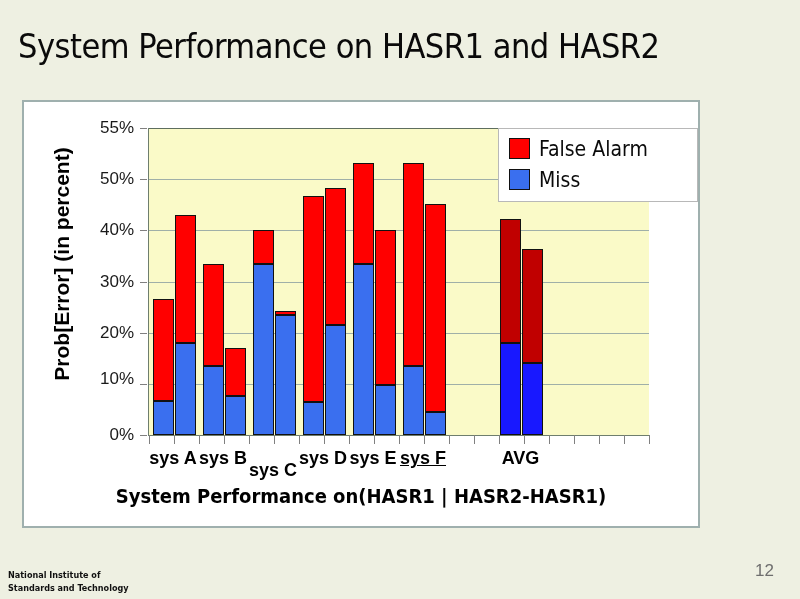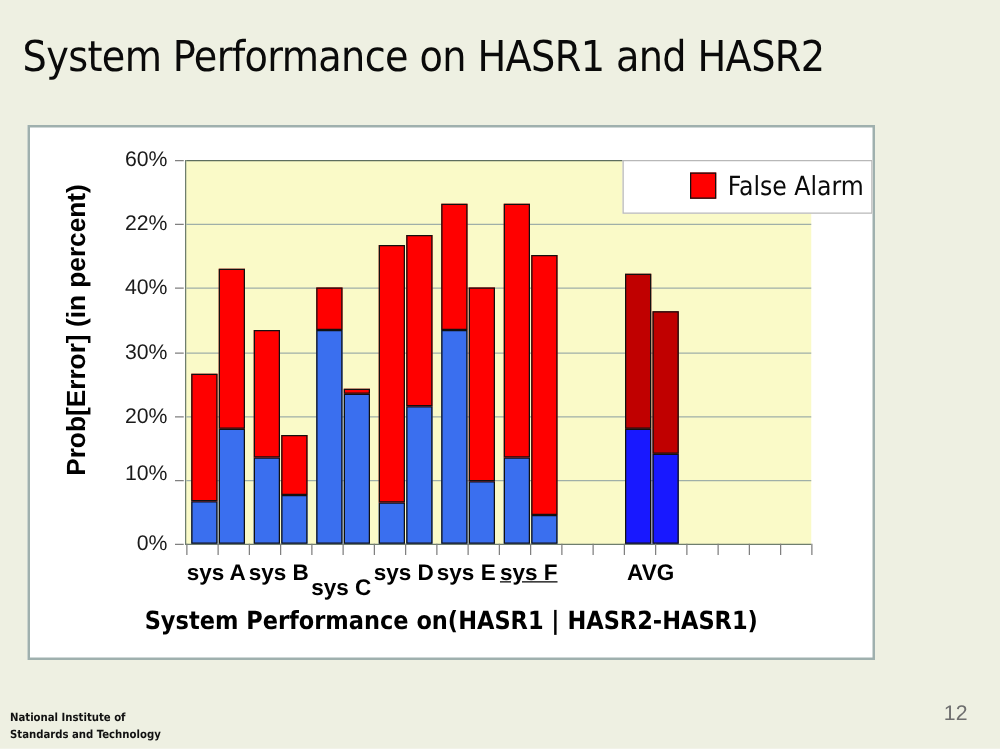--- a/index.html
+++ b/index.html
@@ -132,21 +132,20 @@
     left:474px; top:26px;
     width:200px;
     background:#FFFFFF;
     border:1px solid #B8B8B8;
     padding:4px 6px 6px 10px;
     box-sizing:border-box;
   }
   .legend-row{
     display:flex;align-items:center;
     height:31px;
-    justify-content:flex-end;
   }
   .legend-swatch{
     width:19px;height:19px;
     border:1px solid #111;
     margin-right:9px;
     flex:0 0 auto;
   }
   .legend-label{
     font-size:21px;
     color:#0A0A0A;
@@ -196,23 +195,23 @@
       <div class="y-tick-label" style="top: 333px;">0%</div>
       <div class="y-tick-mark" style="top: 333px;"></div>
       <div class="y-tick-label" style="top: 277px;">10%</div>
       <div class="y-tick-mark" style="top: 281.833px;"></div>
       <div class="y-tick-label" style="top: 230.667px; text-align: center;">20%</div>
       <div class="y-tick-mark" style="top: 230.667px;"></div>
       <div class="y-tick-label" style="top: 179.5px;">30%</div>
       <div class="y-tick-mark" style="top: 179.5px;"></div>
       <div class="y-tick-label" style="top: 128.333px;">40%</div>
       <div class="y-tick-mark" style="top: 128.333px;"></div>
-      <div class="y-tick-label" style="top: 77.1667px;">22%</div>
+      <div class="y-tick-label" style="top: 77.1667px;">50%</div>
       <div class="y-tick-mark" style="top: 77.1667px;"></div>
-      <div class="y-tick-label" style="top: 26px;">60%</div>
+      <div class="y-tick-label" style="top: 26px;">55%</div>
       <div class="y-tick-mark" style="top: 26px;"></div>
     </div>
 
   <div class="plot-area" id="plot-area">
     <div id="gridlines">
         <div class="gridline" style="top: 255.833px;"></div>
         <div class="gridline" style="top: 204.667px;"></div>
         <div class="gridline" style="top: 153.5px;"></div>
         <div class="gridline" style="top: 102.333px;"></div>
         <div class="gridline" style="top: 51.1667px;"></div>
@@ -325,20 +324,24 @@
       <div class="x-label" style="left: 496.5px;">AVG</div>
     </div>
 
   <div class="x-axis-title">System Performance on(HASR1 | HASR2-HASR1)</div>
 
   <div class="legend">
     <div class="legend-row">
       <span class="legend-swatch" id="sw-0" style="background: rgb(255, 0, 0);"></span>
       <span class="legend-label">False Alarm</span>
     </div>
+    <div class="legend-row">
+      <span class="legend-swatch" id="sw-1" style="background: rgb(58, 111, 239);"></span>
+      <span class="legend-label">Miss</span>
+    </div>
   </div>
 
 </div>
 
 <div class="nist-logo">
   <div class="nist-sub">National Institute of</div>
   <div class="nist-sub">Standards and Technology</div>
 </div>
 
 <div class="page-num">12</div>

